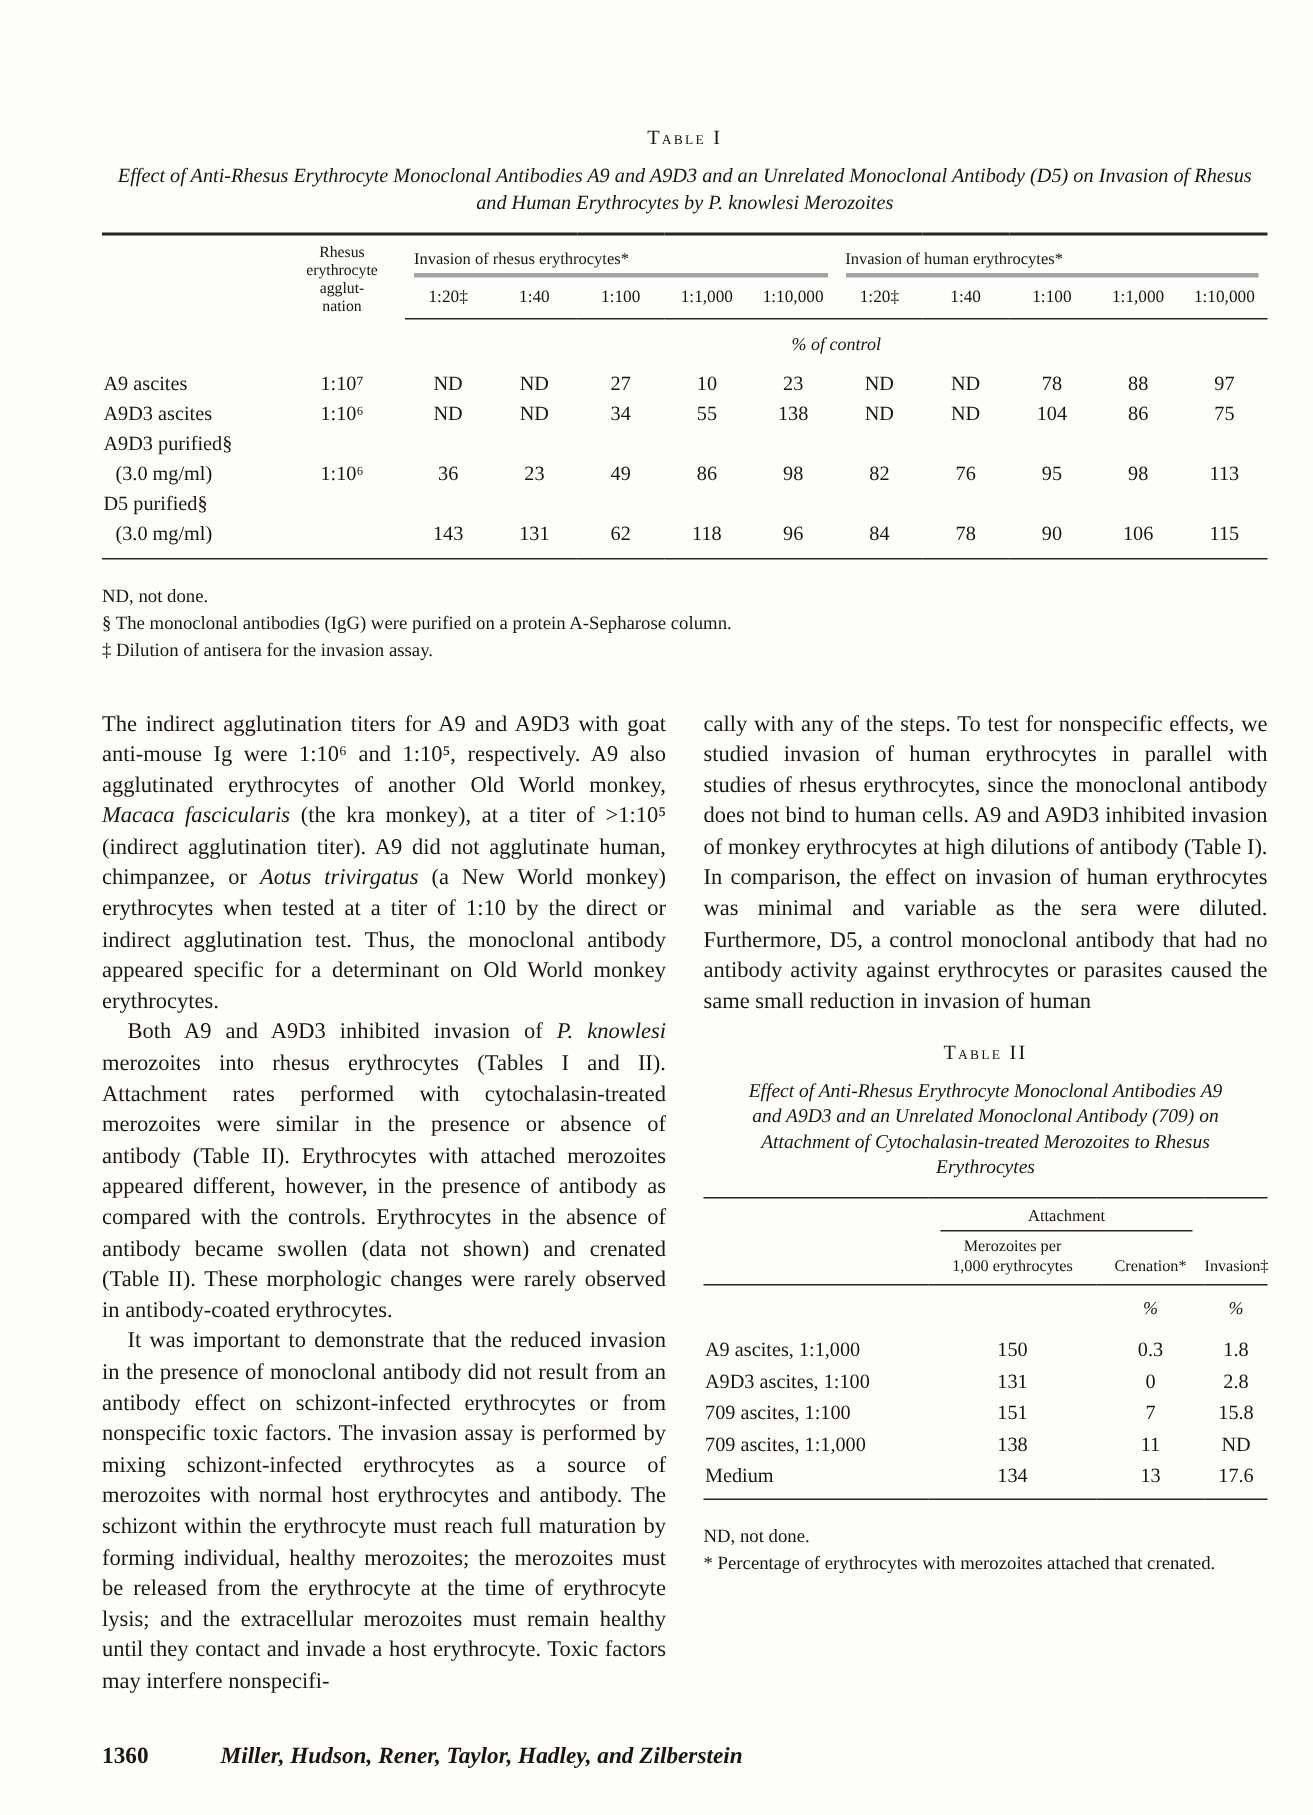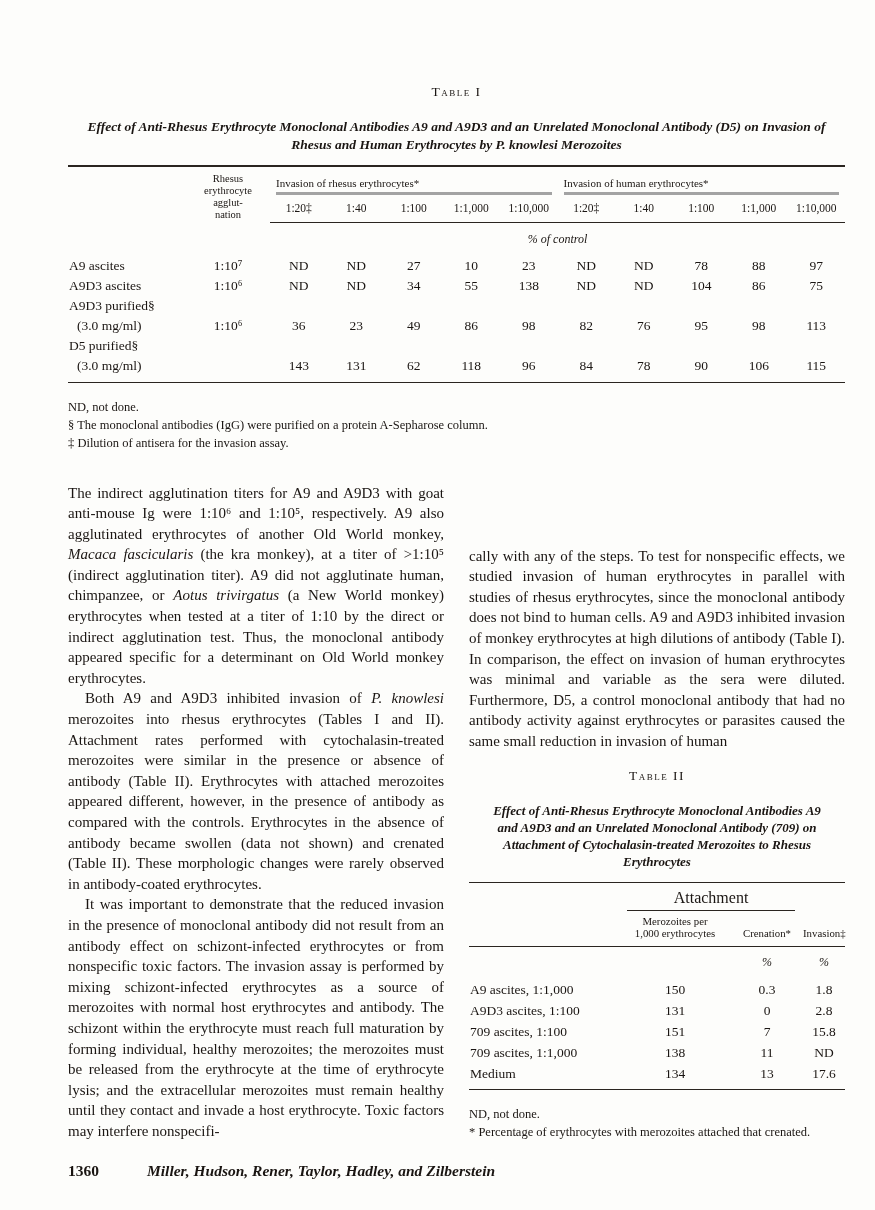--- a/index.html
+++ b/index.html
@@ -11,22 +11,21 @@
   }
   .page { padding:84px 30px 0 68px; height:100%; display:flex; flex-direction:column; }
 
   
   .tbl-title {
     text-align:center; font-variant:small-caps; letter-spacing:1.5px;
     font-size:13.5px; margin-bottom:3px;
   }
   .tbl-caption {
     text-align:center; font-style:italic; font-size:13.5px; line-height:17.5px;
-    margin:18px auto 12px auto;
-    font-weight:bold;
+    margin:8px auto 12px auto;
   }
   .footnotes { font-size:12.5px; line-height:17px; margin-top:16px; }
   .footnotes p { margin-bottom:1px; }
   .it { font-style: italic; }
   .preline { white-space:pre-line; }
 
   
   .t1wrap { margin-bottom:26px; }
   .t1cap { max-width:790px; }
   table.t1 {
@@ -43,40 +42,40 @@
     font-size:11px; text-align:left; padding:0 0 3px 0;
     border-bottom:3px solid #a3a3a3;
   }
   .t1 tr.dil th { font-size:11.5px; padding:5px 0 6px 0; border-bottom:1.5px solid #2a2520; }
   .t1 td.subhead { font-style:italic; font-size:12px; padding:7px 0 8px 0; }
   .t1 tbody td { font-size:13.5px; line-height:18px; }
   .t1 tr.lastrow td { border-bottom:1.5px solid #2a2520; padding-bottom:7px; }
   .t1 td.indent { padding-left:9px; }
 
   
-  .columns { display:flex; gap:25px; margin-top:4px;align-items:flex-end; }
+  .columns { display:flex; gap:25px; margin-top:4px; }
   .col { flex:1 1 0; min-width:0; }
   .para {
     font-size:15px; line-height:20.6px; text-align:justify;
     margin-bottom:0;
   }
   .para.firstline-indent { text-indent:17px; }
 
   
   .t2block { margin-top:16px; }
   .t2cap { max-width:336px; font-size:13px; line-height:17px; }
   table.t2 { width:100%; border-collapse:collapse; table-layout:fixed; margin-top:2px; }
   table.t2 th, table.t2 td { font-weight:normal; padding:1px 1px; }
   table.t2 .c2-label { width:150px; text-align:left; }
   table.t2 .c2-mero  { width:112px; text-align:center; }
   table.t2 .c2-cren  { width:72px;  text-align:center; }
   table.t2 .c2-inv   { text-align:center; }
   .t2 tr.hdr th { border-top:1.5px solid #2a2520; }
   .t2 th.att-th { vertical-align:bottom; padding:6px 8px 0 8px; }
-  .t2 .att-inner { font-size:16px; text-align:center; padding-bottom:3px; border-bottom:1px solid #2a2520; }
+  .t2 .att-inner { font-size:11px; text-align:center; padding-bottom:3px; border-bottom:1px solid #2a2520; }
   .t2 tr.colnames th { font-size:10.8px; line-height:12.5px; vertical-align:bottom; padding:4px 0 6px 0; border-bottom:1.5px solid #2a2520; }
   .t2 td.pct { font-style:italic; font-size:12px; padding:6px 0 7px 0; }
   .t2 tbody td { font-size:13.5px; line-height:19px; }
   .t2 tr.lastrow td { border-bottom:1.5px solid #2a2520; padding-bottom:6px; }
 
   
   .pagefooter {
     margin-top:auto; padding:14px 0 30px 0;
     display:flex; align-items:baseline; font-size:15.5px;
   }

